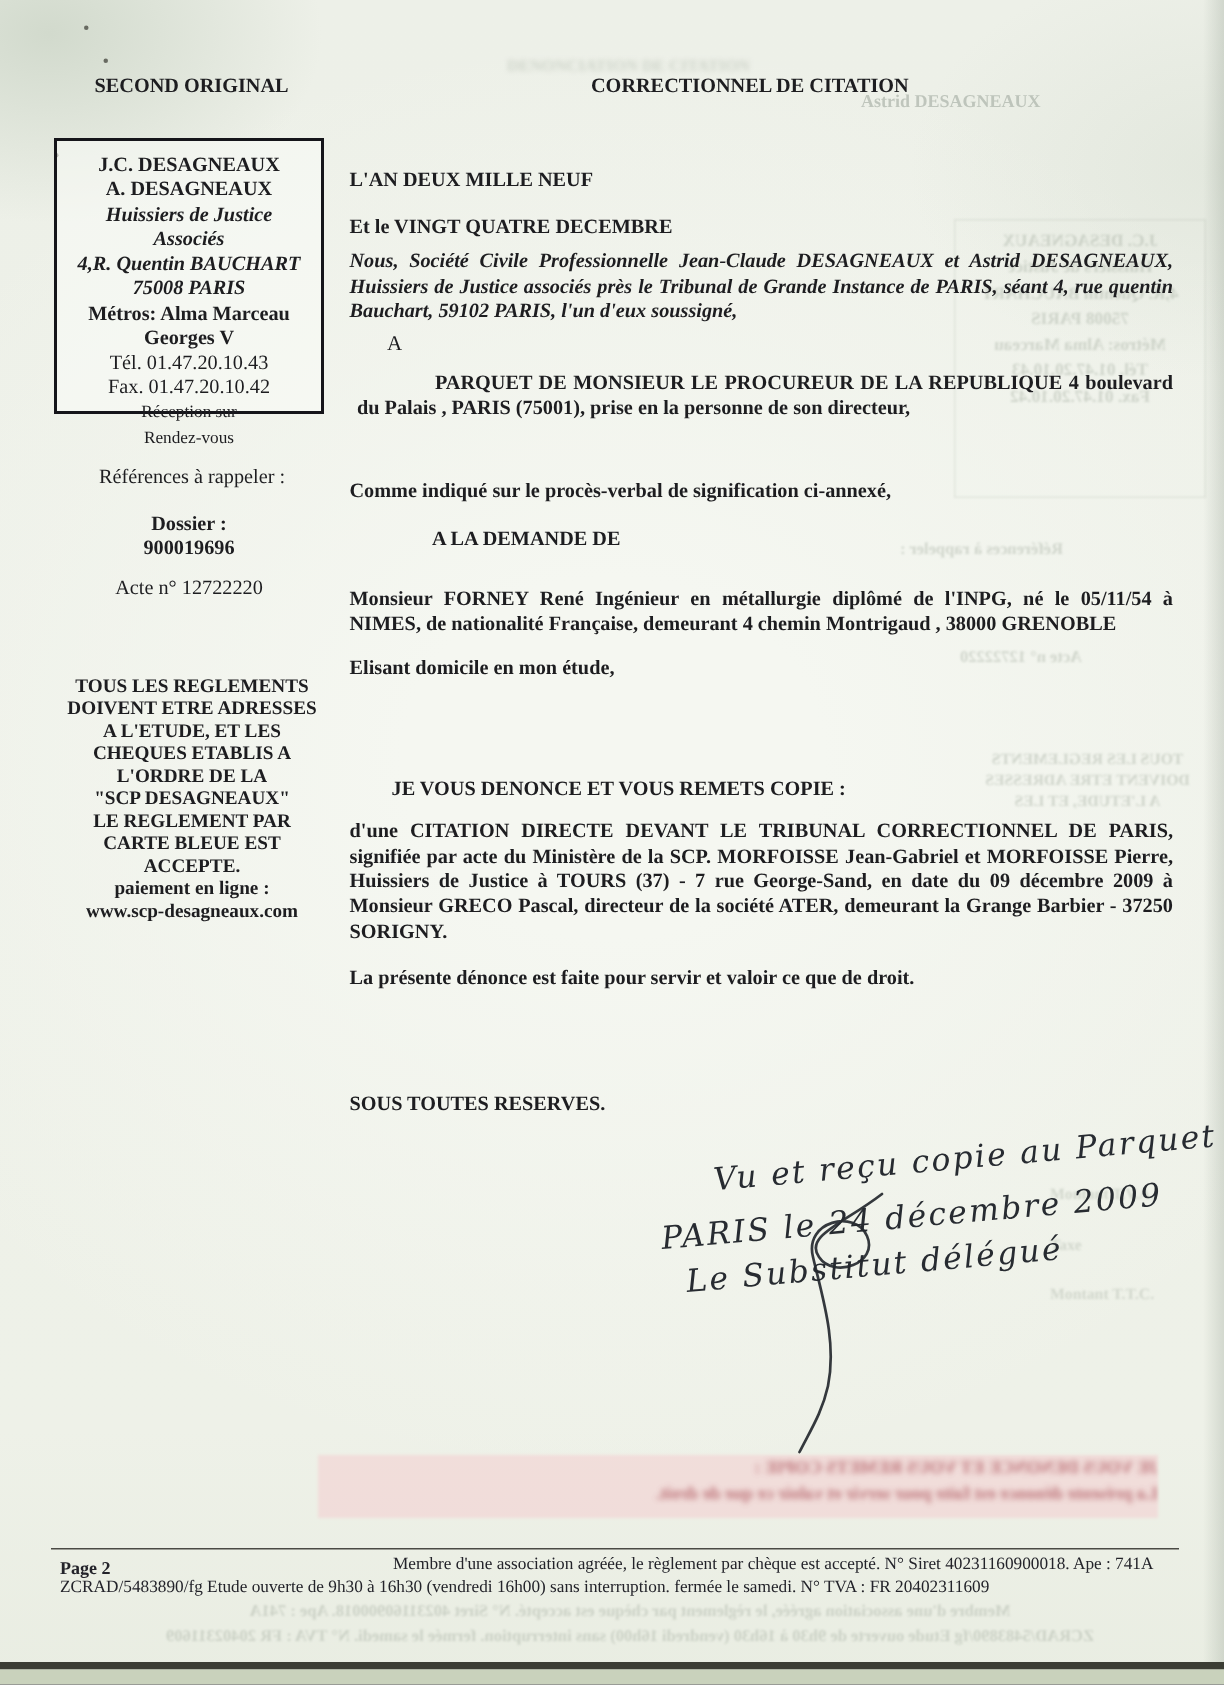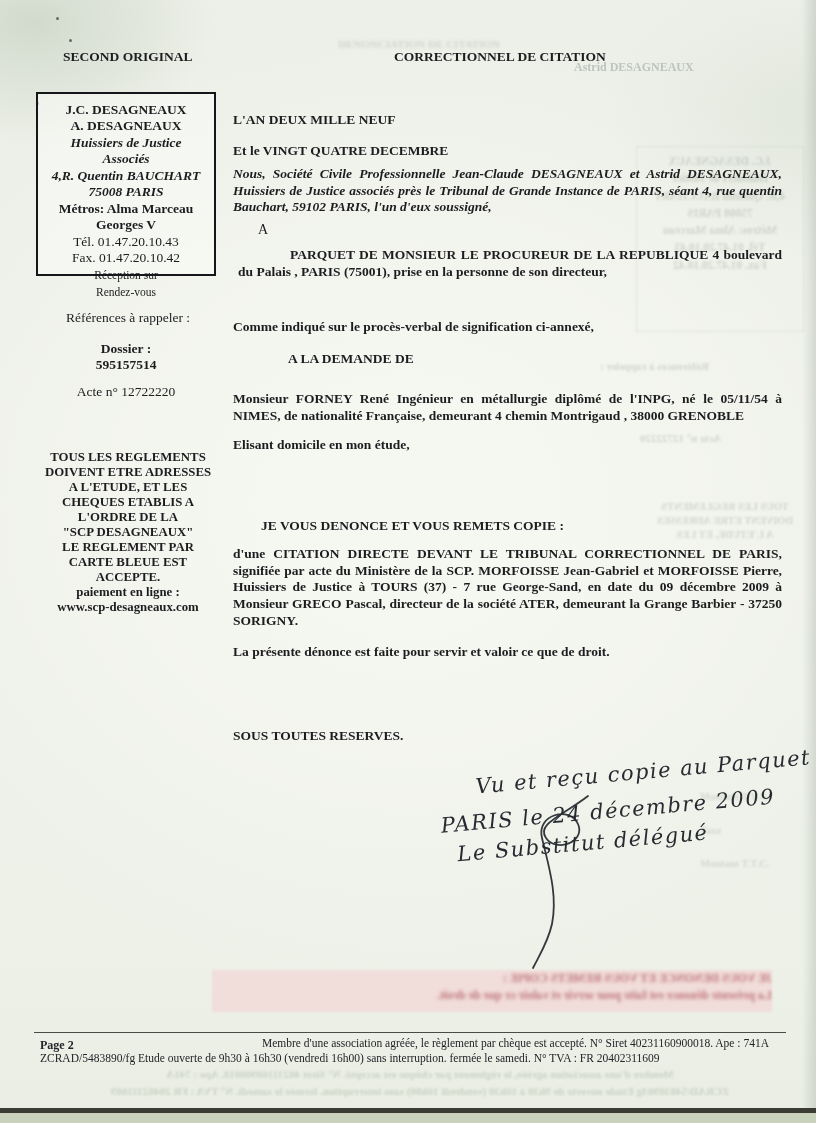--- a/index.html
+++ b/index.html
@@ -121,21 +121,21 @@
   <div class="abs b doc nw" style="left:233px;top:143px;">Et le VINGT QUATRE DECEMBRE</div>
 
   <div class="abs b i doc just" style="left:233px;top:166px;width:549px;">Nous, Société Civile Professionnelle Jean-Claude DESAGNEAUX et Astrid DESAGNEAUX, Huissiers de Justice associés près le Tribunal de Grande Instance de PARIS, séant 4, rue quentin Bauchart, 59102 PARIS, l'un d'eux soussigné,</div>
 
   <div class="abs doc" style="left:258px;top:221px;font-size:14px;">A</div>
 
   <div class="abs b doc just" style="left:238px;top:247px;width:544px;text-indent:52px;">PARQUET DE MONSIEUR LE PROCUREUR DE LA REPUBLIQUE 4 boulevard du Palais , PARIS (75001), prise en la personne de son directeur,</div>
 
   <div class="abs doc nw" style="left:66px;top:310px;">Références à rappeler :</div>
   <div class="abs b refs" style="left:36px;top:341px;width:180px;font-size:13.5px;">Dossier :</div>
-  <div class="abs b refs" style="left:36px;top:357px;width:180px;font-size:13.5px;">595157514</div>
+  <div class="abs b refs" style="left:36px;top:357px;width:180px;font-size:13.5px;">900019696</div>
   <div class="abs refs" style="left:36px;top:384px;width:180px;font-size:13.5px;">Acte n° 12722220</div>
 
   <div class="abs b doc" style="left:233px;top:319px;width:549px;">Comme indiqué sur le procès-verbal de signification ci-annexé,</div>
   <div class="abs b doc nw" style="left:288px;top:351px;">A LA DEMANDE DE</div>
 
   <div class="abs b doc just" style="left:233px;top:391px;width:549px;">Monsieur FORNEY René Ingénieur en métallurgie diplômé de l'INPG, né le 05/11/54 à NIMES, de nationalité Française, demeurant 4 chemin Montrigaud , 38000 GRENOBLE</div>
 
   <div class="abs b doc nw" style="left:233px;top:437px;">Elisant domicile en mon étude,</div>
 
   <div class="abs pay">

